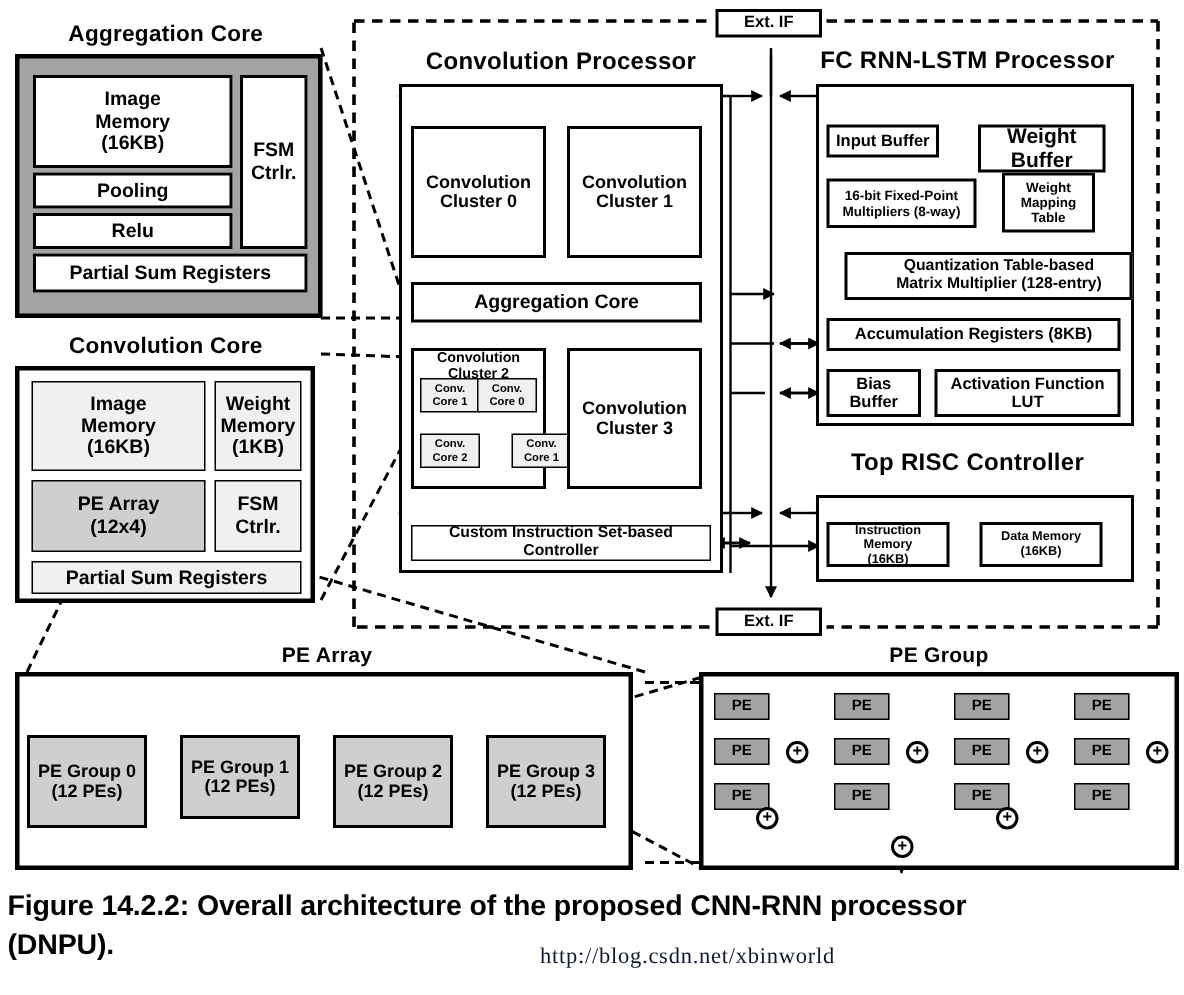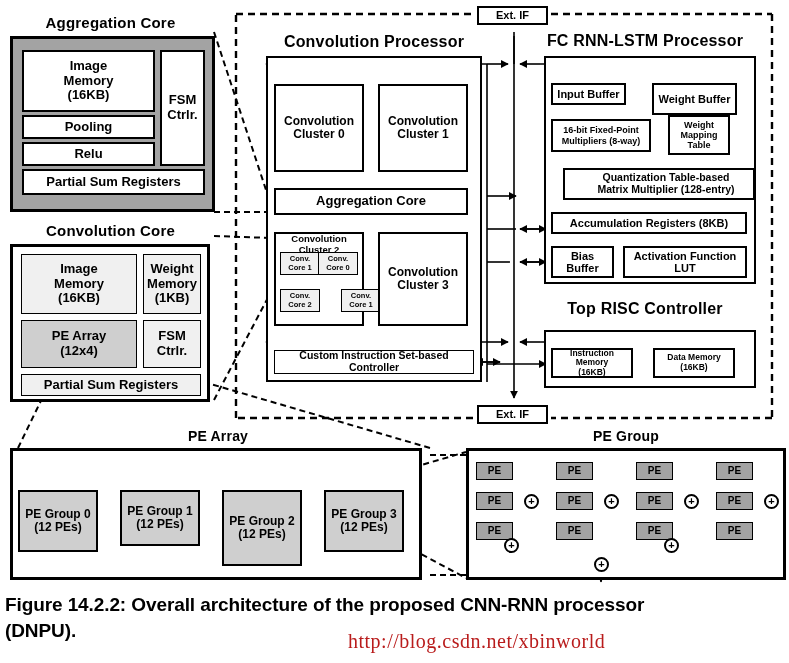--- a/index.html
+++ b/index.html
@@ -24,21 +24,21 @@
   .ttl{position:absolute;font-weight:bold;text-align:center;color:#000;}
 
   
   .sect-title{font-size:15px;letter-spacing:.2px;}
 
   svg.ov{position:absolute;left:0;top:0;width:789px;height:663px;
          pointer-events:none;}
 
   .cap{position:absolute;left:5px;top:592px;width:780px;font-size:19px;
        font-weight:bold;line-height:1.35;letter-spacing:-0.1px;}
-  .wm{position:absolute;left:348px;top:630px;font-size:20px;color:#b91c1c;
+  .wm{position:absolute;left:360px;top:630px;font-size:15px;color:#0f172a;
       font-family:"Liberation Serif","DejaVu Serif",serif;letter-spacing:.5px;}
 </style>
 </head>
 <body>
 
 <div class="canvas">
 
   <svg class="ov" viewBox="0 0 789 663">
     <defs>
       <marker id="ah" viewBox="0 0 10 10" refX="9" refY="5" markerWidth="5" markerHeight="5" orient="auto-start-reverse">
@@ -347,21 +347,21 @@
   </div>
 
   <div class="blk b1 white" style="left:274px;top:350px;width:200px;height:24px;font-size:10.5px;">Custom Instruction Set-based Controller</div>
 
   <div class="ttl sect-title" style="left:520px;top:32px;width:250px;font-size:16px;">FC RNN-LSTM Processor</div>
 
   <div class="blk b2 white" style="left:544px;top:56px;width:212px;height:228px;"></div>
 
   <div class="blk b2 white" style="left:551px;top:83px;width:75px;height:22px;font-size:11px;">Input Buffer</div>
 
-  <div class="blk b2 white" style="left:652px;top:83px;width:85px;height:32px;font-size:11px;">Weight Buffer</div>
+  <div class="blk b2 white" style="left:652px;top:83px;width:85px;height:32px;font-size:14px;">Weight Buffer</div>
 
   <div class="blk b2 white" style="left:551px;top:119px;width:100px;height:33px;font-size:9px;flex-direction:column;">
     <span>16-bit Fixed-Point</span>
     <span>Multipliers (8-way)</span>
   </div>
 
   <div class="blk b2 white" style="left:668px;top:115px;width:62px;height:40px;font-size:9px;flex-direction:column;">
     <span>Weight</span>
     <span>Mapping</span>
     <span>Table</span>
@@ -403,21 +403,21 @@
   <div class="blk b3 white" style="left:10px;top:448px;width:412px;height:132px;"></div>
 
   <div class="blk b2 dgray" style="left:18px;top:490px;width:80px;height:62px;font-size:12px;flex-direction:column;">
     <span>PE Group 0</span>
     <span>(12 PEs)</span>
   </div>
   <div class="blk b2 dgray" style="left:120px;top:490px;width:80px;height:56px;font-size:12px;flex-direction:column;">
     <span>PE Group 1</span>
     <span>(12 PEs)</span>
   </div>
-  <div class="blk b2 dgray" style="left:222px;top:490px;width:80px;height:76px;font-size:12px;flex-direction:column;">
+  <div class="blk b2 dgray" style="left:222px;top:490px;width:80px;height:62px;font-size:12px;flex-direction:column;">
     <span>PE Group 2</span>
     <span>(12 PEs)</span>
   </div>
   <div class="blk b2 dgray" style="left:324px;top:490px;width:80px;height:62px;font-size:12px;flex-direction:column;">
     <span>PE Group 3</span>
     <span>(12 PEs)</span>
   </div>
 
   <div class="ttl sect-title" style="left:466px;top:428px;width:320px;font-size:14px;">PE Group</div>
 

